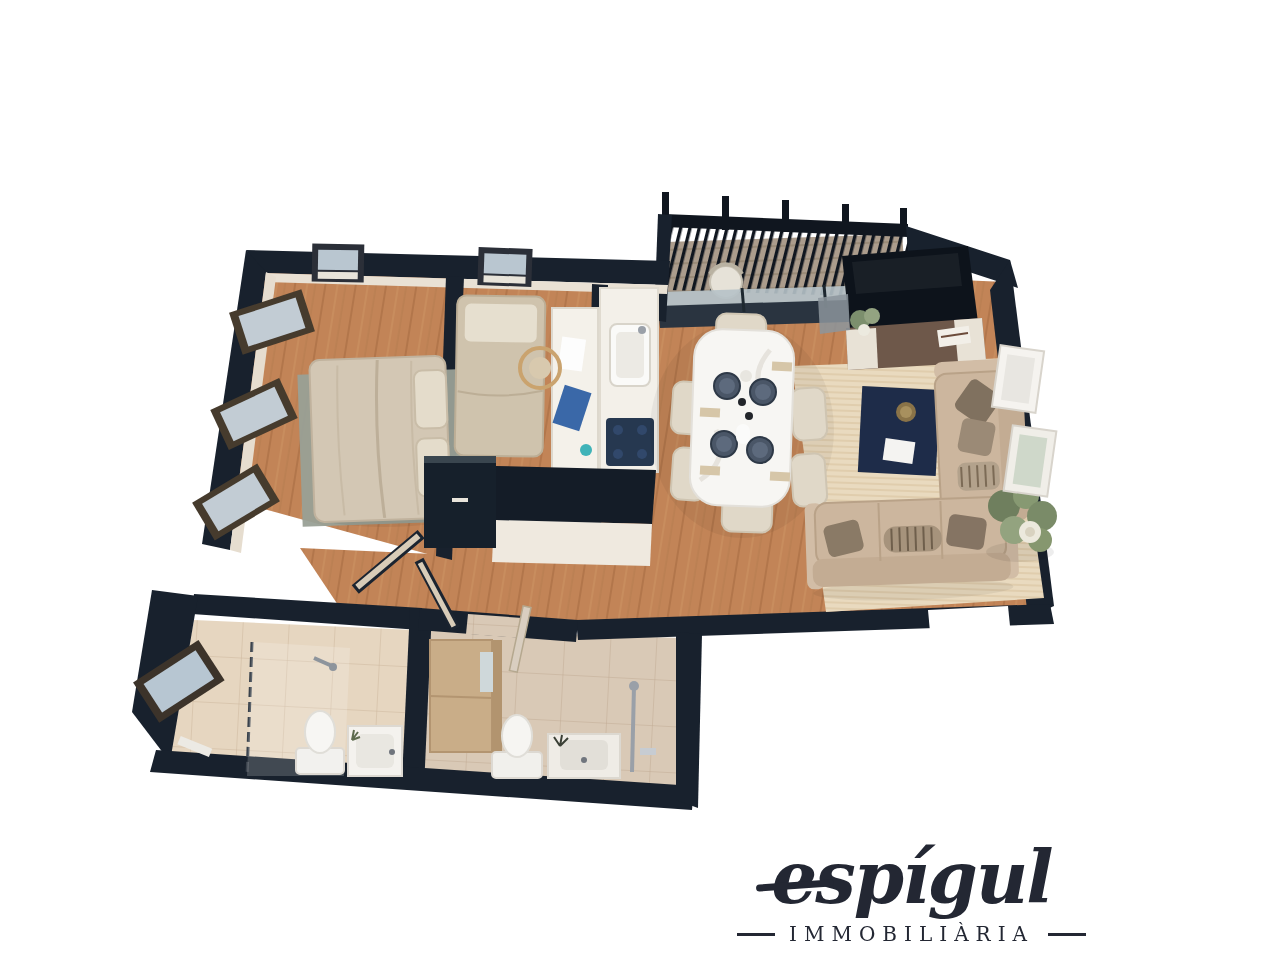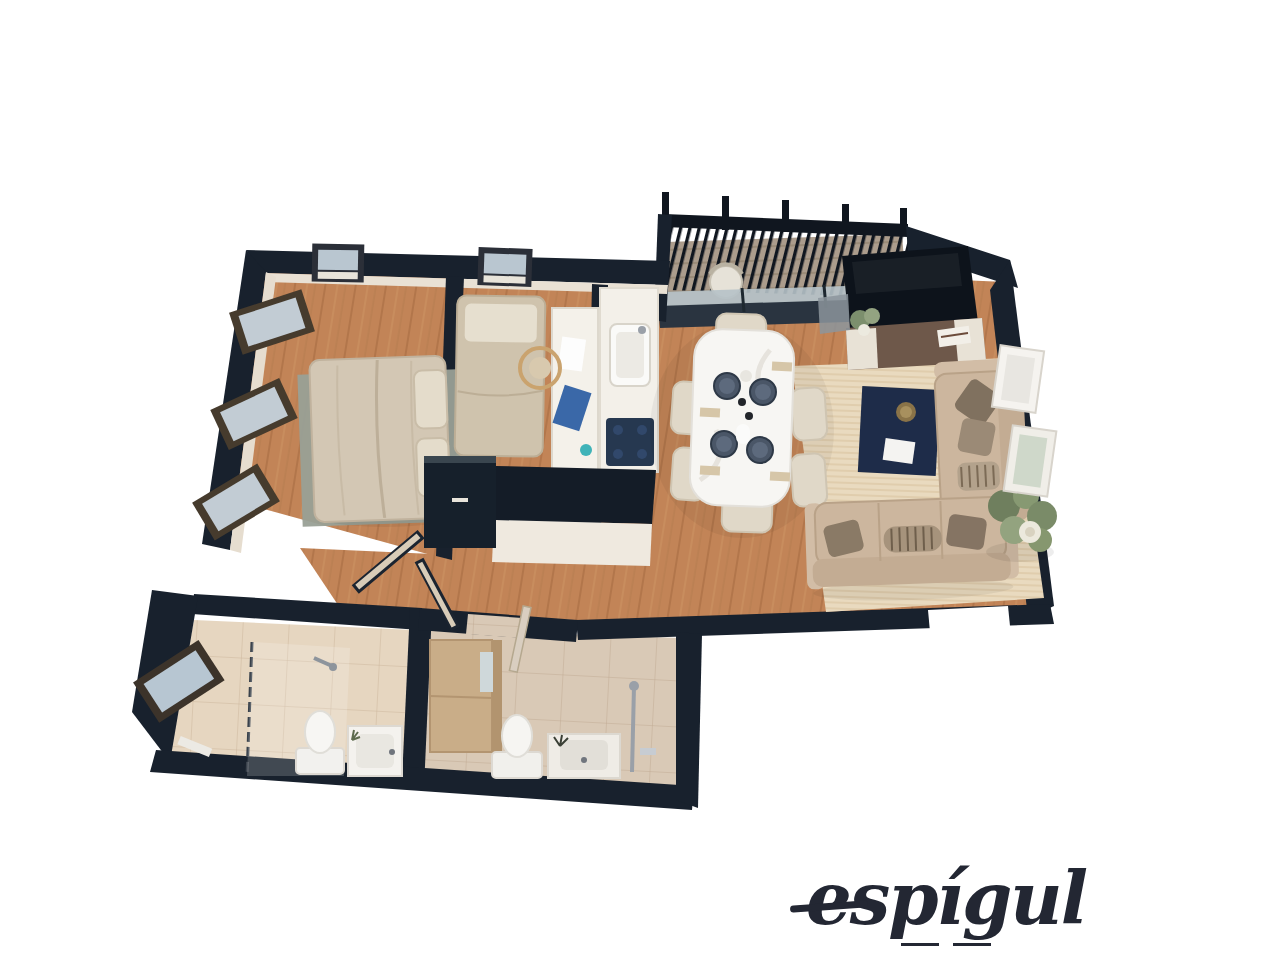--- a/index.html
+++ b/index.html
@@ -322,17 +322,18 @@
   </g>
 </svg>
 
 <div class="logo">
   <div class="brand">
     <span class="swash"></span>
     <span>espígul</span>
   </div>
   <div class="tagline-row">
     <span class="dash"></span>
+    <span class="tagline">IMMOBILIÀRIA</span>
     <span class="dash"></span>
   </div>
 </div>
 
 </div>
 
 </body></html>

